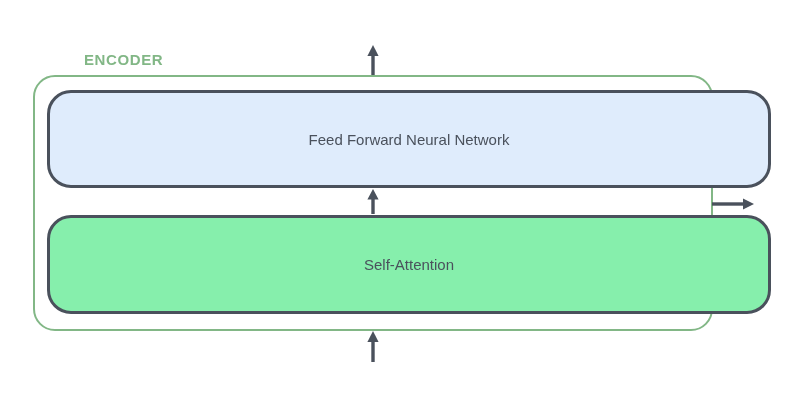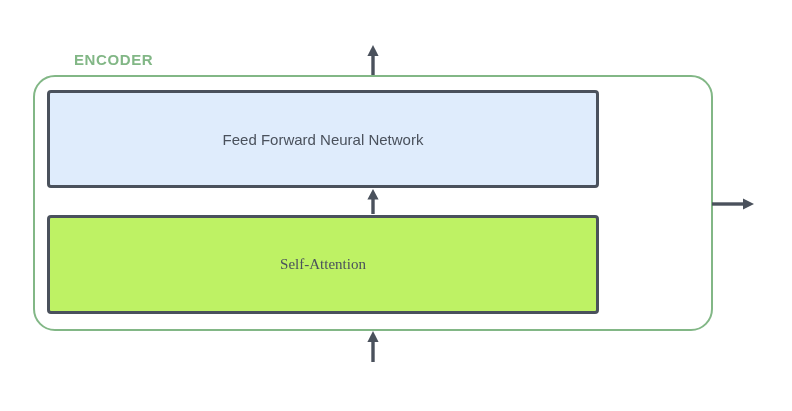--- a/index.html
+++ b/index.html
@@ -10,44 +10,44 @@
   }
   .canvas {
     position: relative;
     width: 792px;
     height: 411px;
     background: #ffffff;
     overflow: hidden;
   }
   .encoder-label {
     position: absolute;
-    left: 74px;
+    left: 84px;
     top: 51px;
     font-size: 15px;
     font-weight: 600;
     letter-spacing: 0.6px;
     line-height: 18px;
   }
   .encoder-box {
     position: absolute;
     left: 33px;
     top: 75px;
     width: 680px;
     height: 256px;
     border: 2px solid #82b786;
     border-radius: 22px;
     box-sizing: border-box;
     background: transparent;
   }
   .block {
     position: absolute;
     left: 47px;
-    width: 552px;
+    width: 724px;
     border: 3px solid #4a515c;
-    border-radius: 4px;
+    border-radius: 24px;
     box-sizing: border-box;
     display: flex;
     align-items: center;
     justify-content: center;
   }
   .block-ffn {
     top: 90px;
     height: 98px;
   }
   .block-attn {
@@ -79,21 +79,21 @@
 <div class="canvas">
 
   <div class="encoder-label" style="color: rgb(130, 183, 134);">ENCODER</div>
 
   <div class="encoder-box" style="border-color: rgb(130, 183, 134);"></div>
 
   <div class="block block-ffn" style="background-color: rgb(223, 236, 252); border-color: rgb(74, 81, 92);">
     <span class="block-label" style="color: rgb(74, 81, 92);">Feed Forward Neural Network</span>
   </div>
 
-  <div class="block block-attn" style="background-color: #bef264; border-color: rgb(74, 81, 92); font-family: Liberation Serif, serif;">
+  <div class="block block-attn" style="background-color: #86efac; border-color: rgb(74, 81, 92);">
     <span class="block-label" style="color: rgb(74, 81, 92);">Self-Attention</span>
   </div>
 
   <span class="arrow" style="left: 365px; top: 45px; color: rgb(74, 81, 92);">
     <svg width="16" height="30" viewBox="0 0 16 30">
       <line x1="8" y1="30" x2="8" y2="9" stroke="currentColor" stroke-width="3.4"></line>
       <polygon points="8,0 13.6,11 2.4,11" fill="currentColor"></polygon>
     </svg>
   </span>
 

